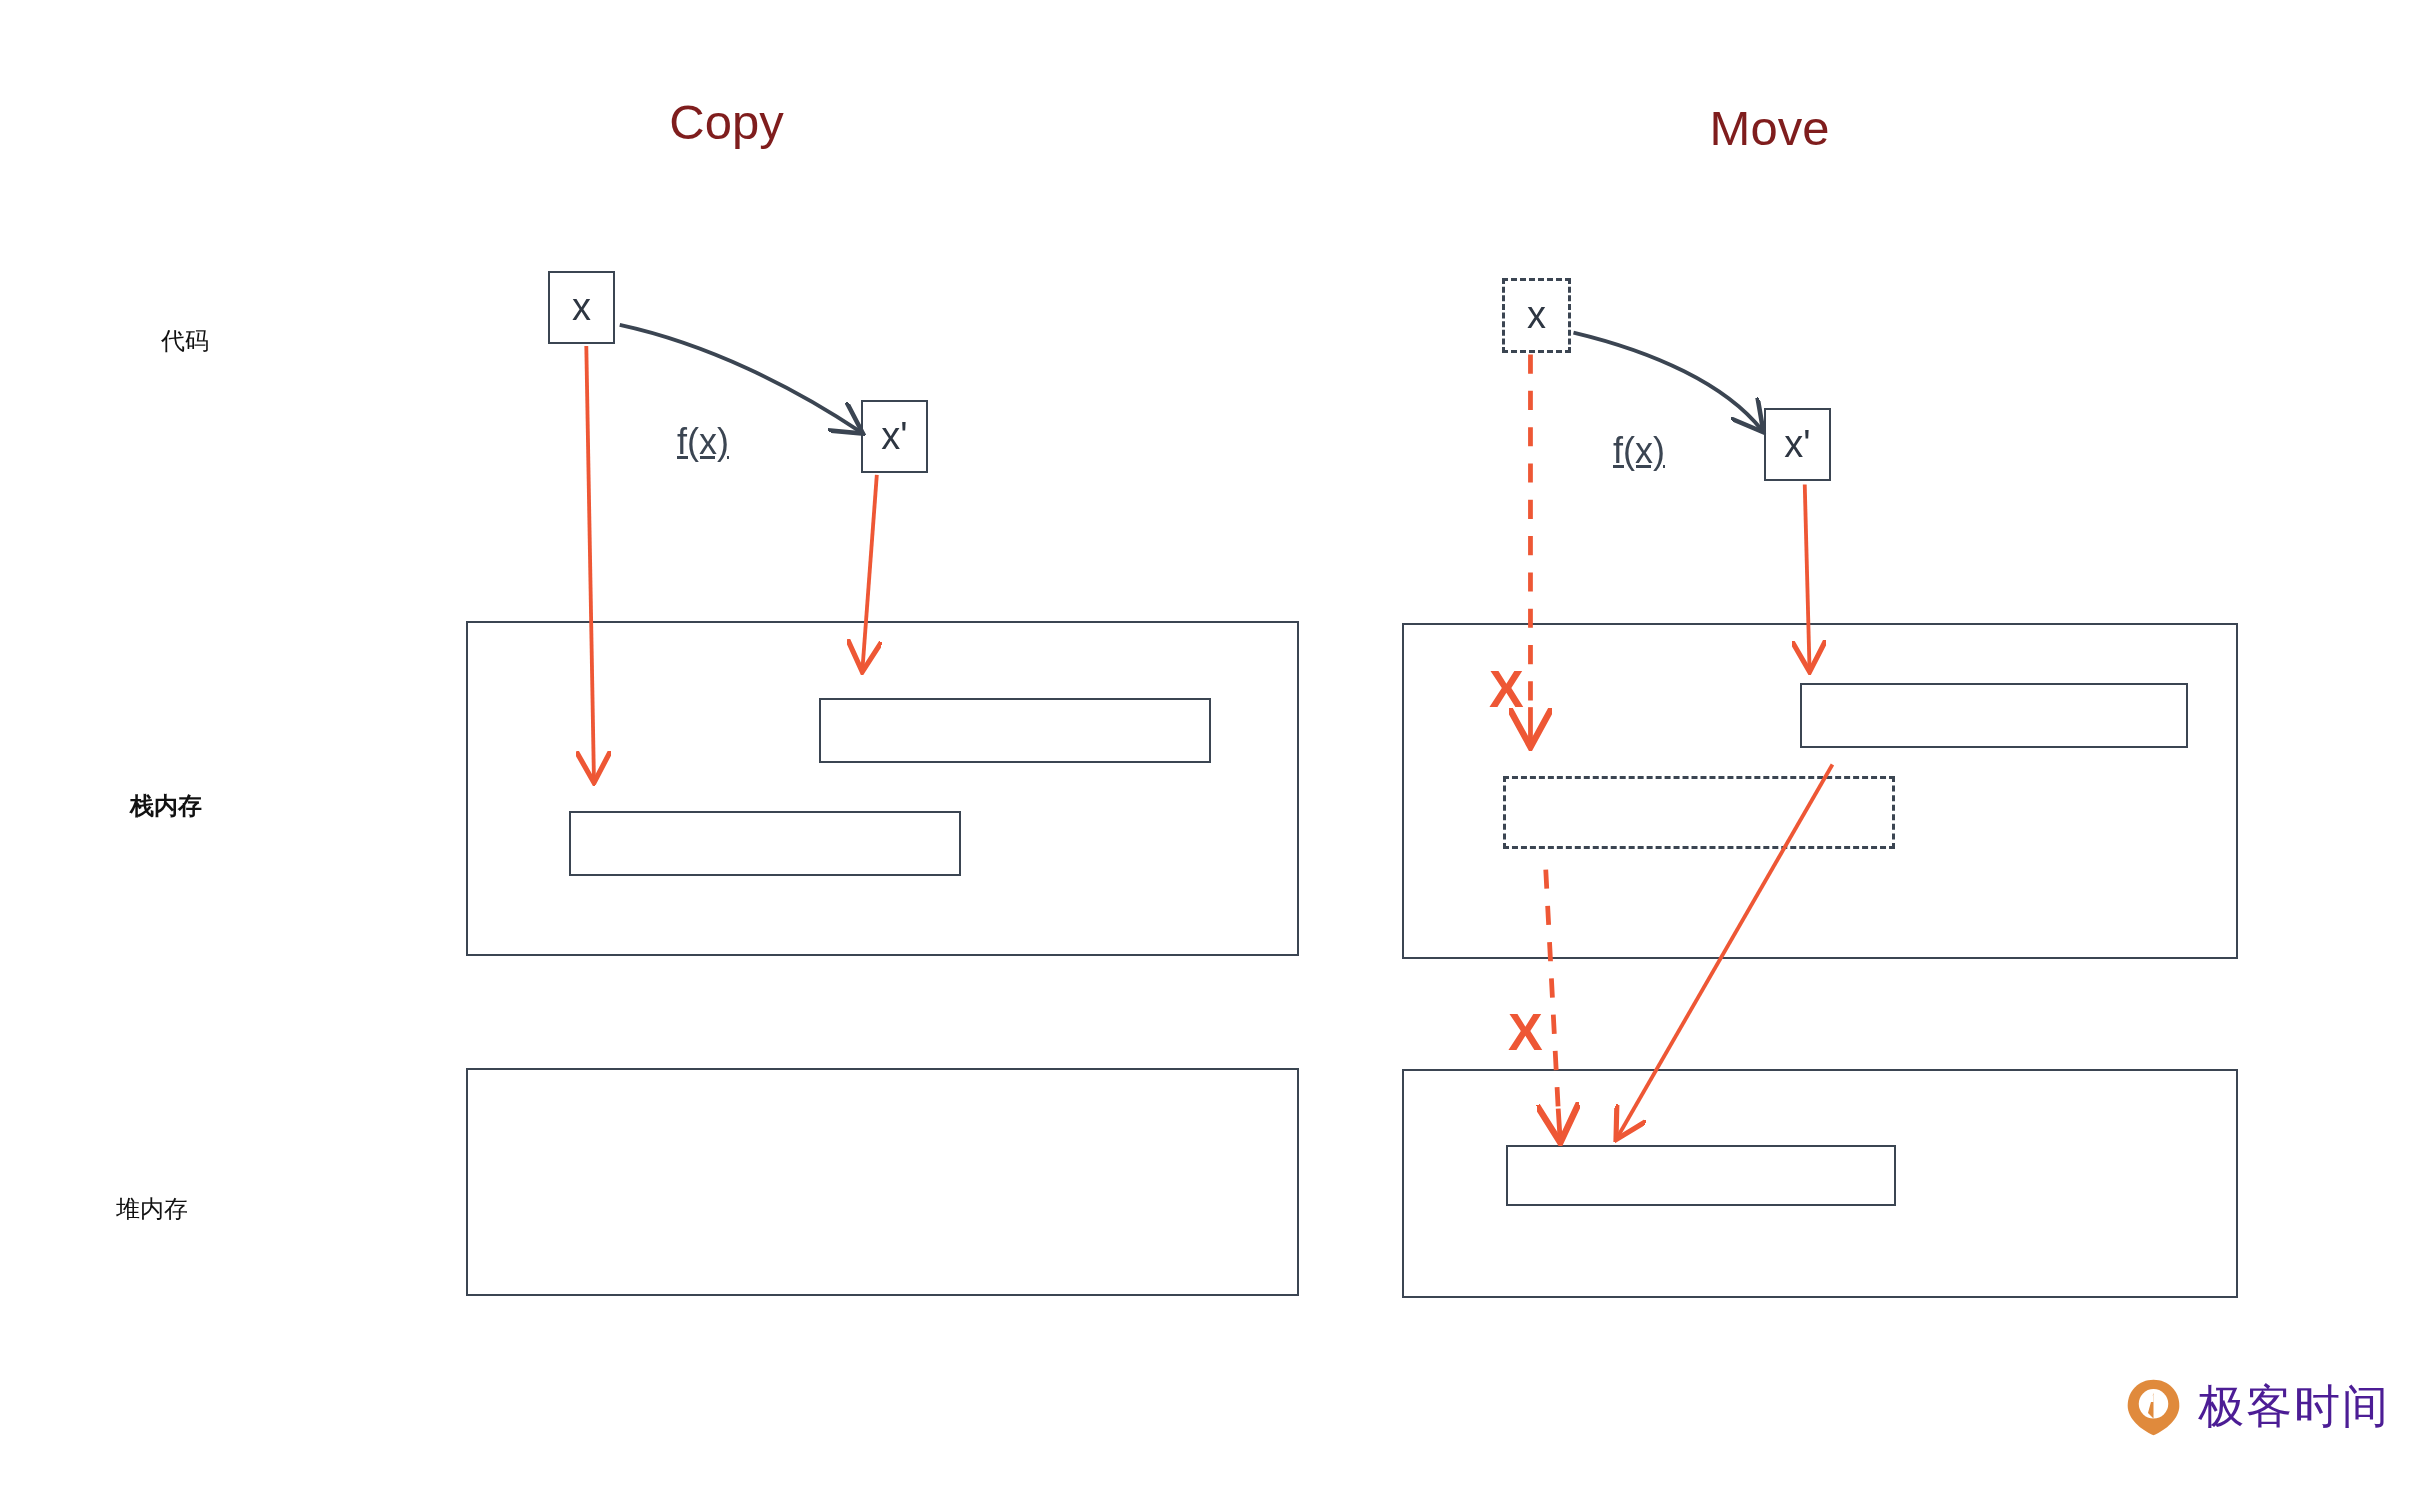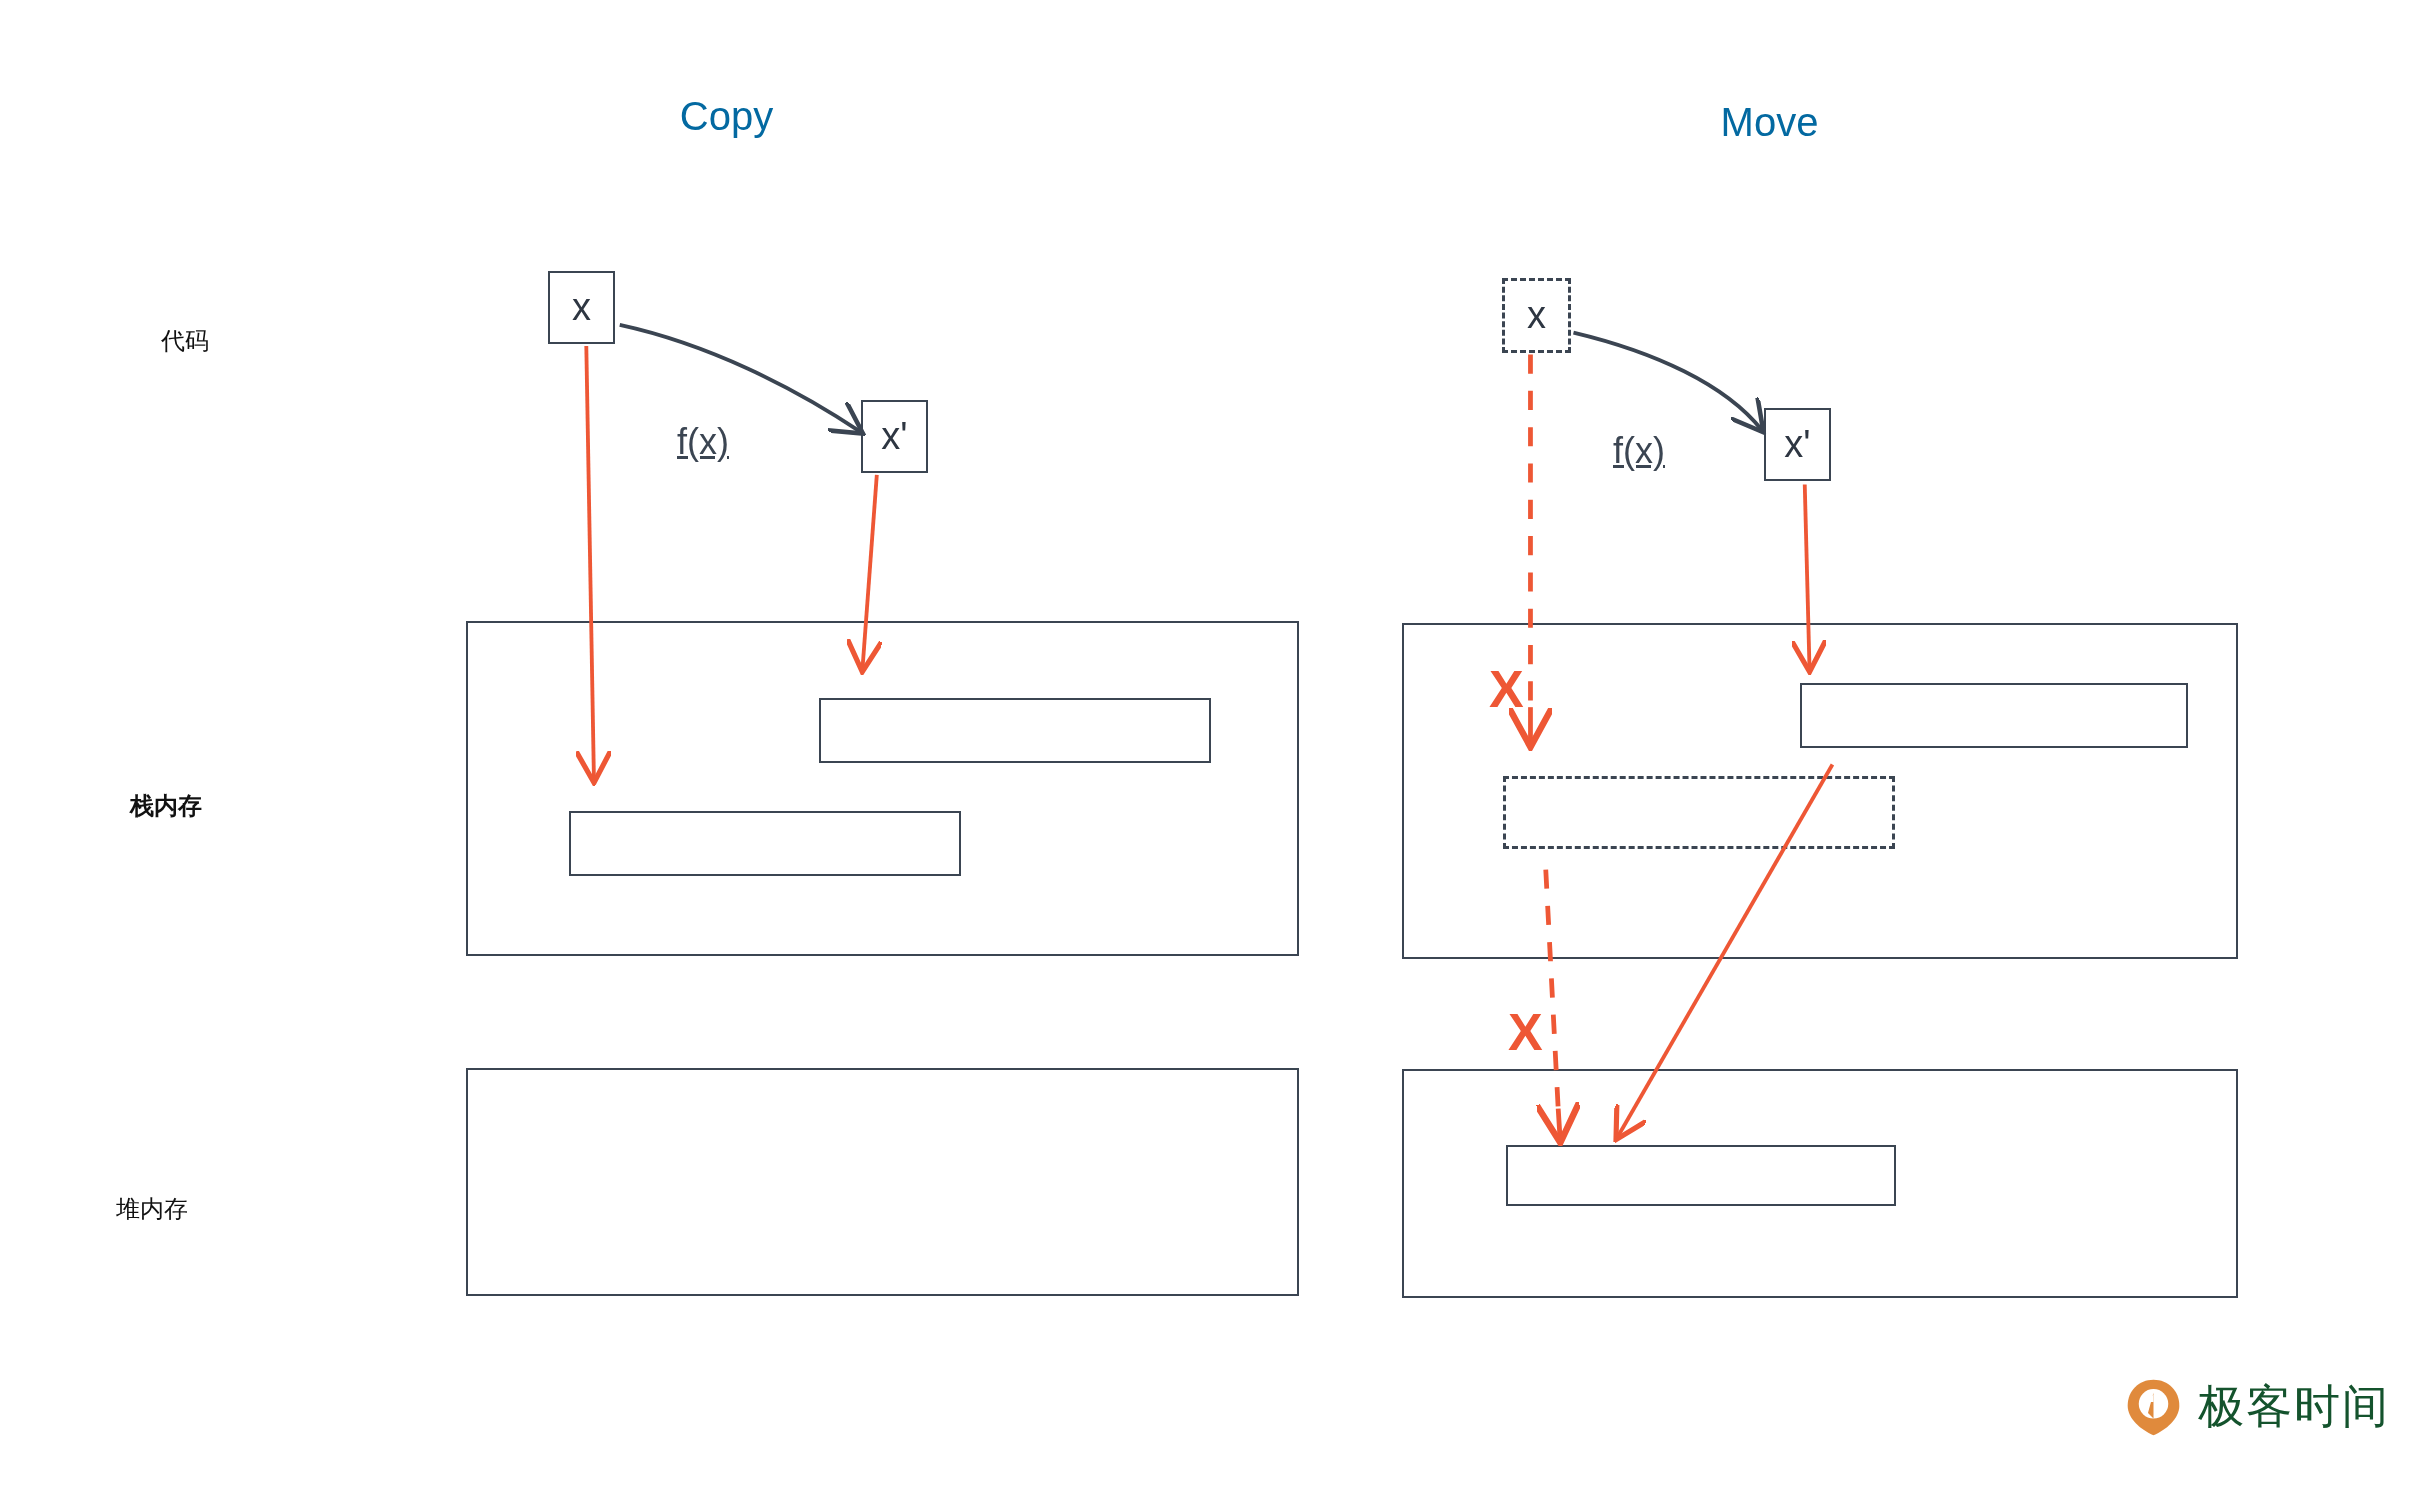--- a/index.html
+++ b/index.html
@@ -19,22 +19,22 @@
   }
   .svg-layer {
     position: absolute;
     left: 0;
     top: 0;
     width: 2435px;
     height: 1508px;
   }
   .col-title {
     position: absolute;
-    font-size: 40px;
-    color: #0369a1;
+    font-size: 49px;
+    color: #7f1d1d;
     font-family: "Liberation Sans", "DejaVu Sans", sans-serif;
     white-space: nowrap;
     text-align: center;
   }
   .row-label {
     position: absolute;
     font-size: 24px;
     color: #111111;
     font-family: "Liberation Sans", "DejaVu Sans", sans-serif;
     white-space: nowrap;
@@ -93,21 +93,21 @@
     align-items: center;
     gap: 15.3px;
   }
   .wm-logo {
     width: 59px;
     height: 59px;
     flex: 0 0 auto;
   }
   .wm-text {
     font-size: 46px;
-    color: #14532d;
+    color: #4c1d95;
     font-family: "DejaVu Sans", "Liberation Sans", sans-serif;
     letter-spacing: 1.9px;
     white-space: nowrap;
   }
 </style>
 </head>
 <body>
 
 <div id="canvas">
 

